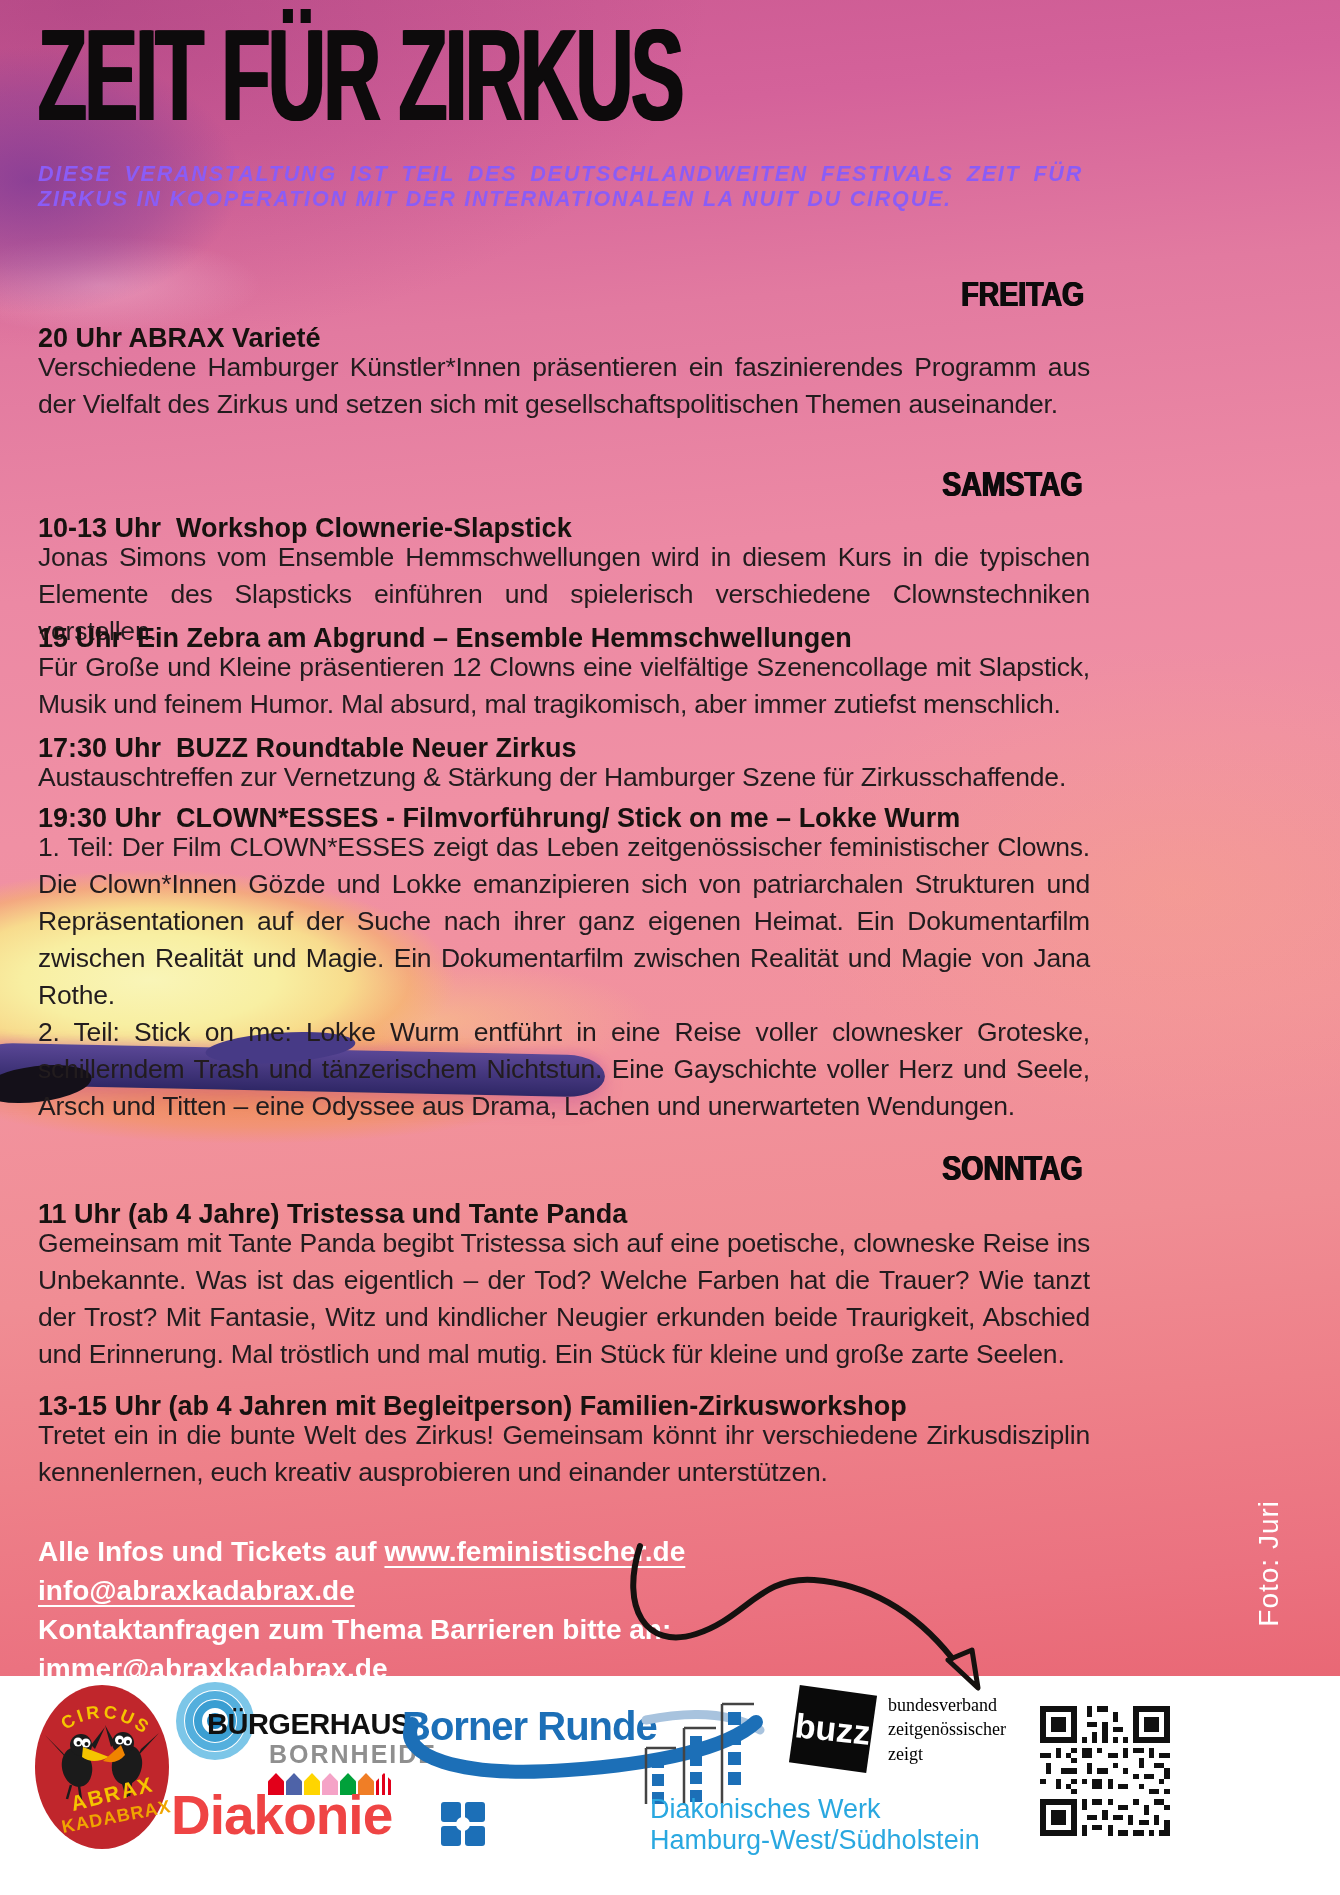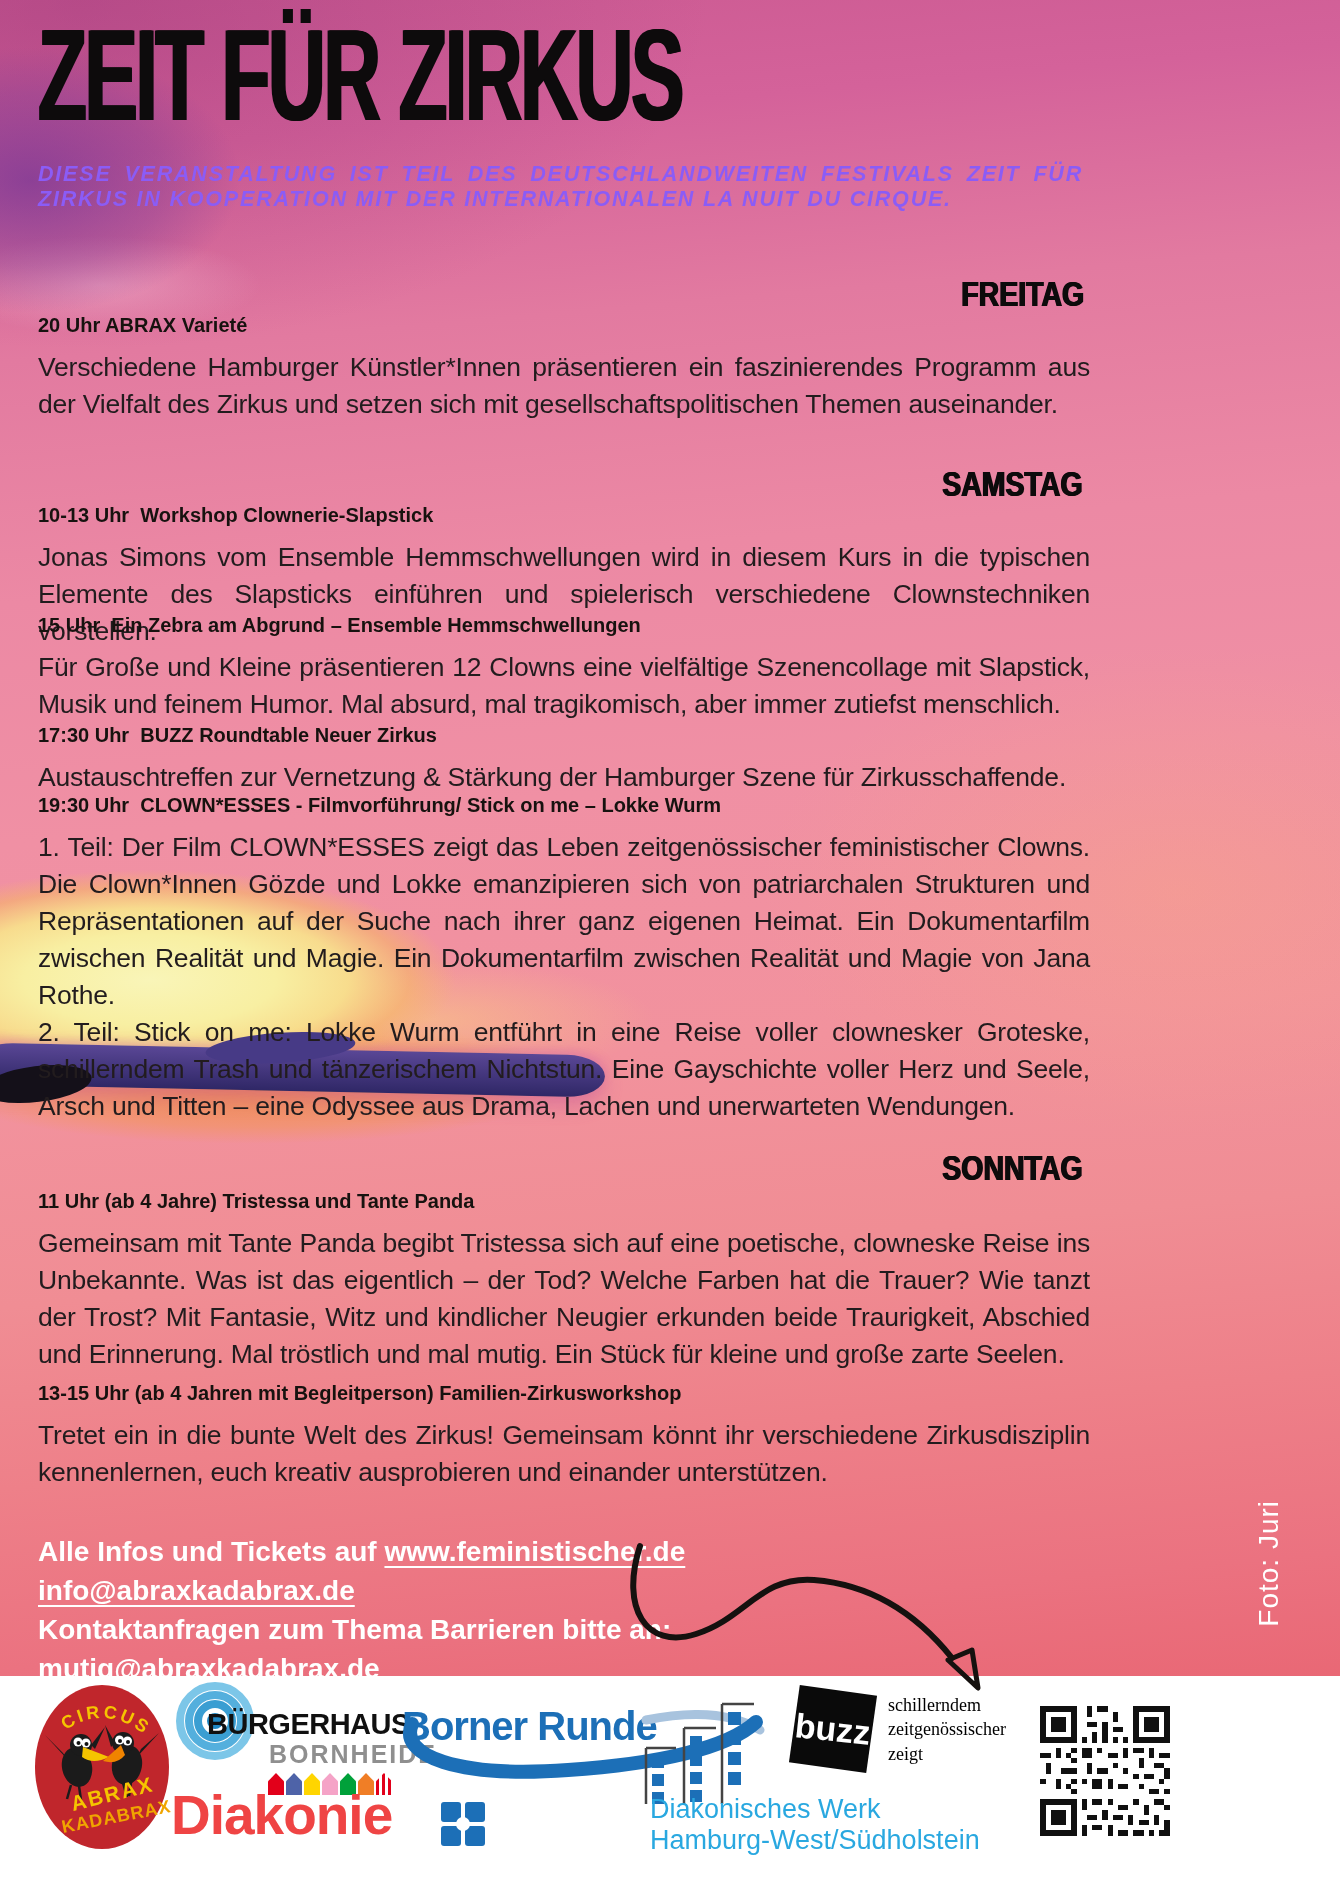--- a/index.html
+++ b/index.html
@@ -31,21 +31,21 @@
   .poster-title span{display:inline-block;font-size:100px;font-weight:900;color:#0d0b0c;
     letter-spacing:-3px;line-height:1;white-space:nowrap;
     transform:scale(.8,1.3);transform-origin:left top;
     text-shadow:1.5px 0 0 #0d0b0c,-1.5px 0 0 #0d0b0c;}
   .subtitle{top:162px;width:1045px;font-size:21.5px;font-weight:700;font-style:italic;
     color:#8b5cf6;letter-spacing:1.8px;line-height:25px;text-align:justify;}
   .dayhead{height:46px;text-align:right;}
   .dayhead span{display:inline-block;font-size:30px;font-weight:900;color:#0d0b0c;line-height:1.1;
     transform:scale(.95,1.18);transform-origin:left top;
     text-shadow:1px 0 0 #0d0b0c,-0.5px 0 0 #0d0b0c;}
-  .etitle{font-size:20px;font-weight:700;color:#17120f;line-height:1.25;white-space:pre-wrap;}
+  .etitle{font-size:27px;font-weight:700;color:#17120f;line-height:1.25;white-space:pre-wrap;margin-top:9px;}
   .edesc{font-size:26.5px;font-weight:400;color:#221c1e;line-height:37px;letter-spacing:-0.2px;
     text-align:justify;-moz-text-align-last:left;text-align-last:left;}
   .contact{top:1532px;font-size:28px;font-weight:700;color:#ffffff;line-height:39px;}
   .contact a{color:#ffffff;text-decoration:underline;text-underline-offset:5px;
     text-decoration-thickness:2px;}
   .credit{position:absolute;left:1253px;top:1500px;z-index:2;color:#fff;font-size:28px;
     writing-mode:vertical-rl;transform:rotate(180deg);letter-spacing:1px;}
   
   .arrow{position:absolute;left:618px;top:1538px;z-index:5;}
   
@@ -102,21 +102,21 @@
   </div>
   <div class="col etitle" style="top:1189px">11 Uhr (ab 4 Jahre) Tristessa und Tante Panda</div>
   <div class="col edesc" style="top:1225px">Gemeinsam mit Tante Panda begibt Tristessa sich auf eine poetische, clowneske Reise ins Unbekannte. Was ist das eigentlich – der Tod? Welche Farben hat die Trauer? Wie tanzt der Trost? Mit Fantasie, Witz und kindlicher Neugier erkunden beide Traurigkeit, Abschied und Erinnerung. Mal tröstlich und mal mutig. Ein Stück für kleine und große zarte Seelen.</div>
   <div class="col etitle" style="top:1381px">13-15 Uhr (ab 4 Jahren mit Begleitperson) Familien-Zirkusworkshop</div>
   <div class="col edesc" style="top:1417px">Tretet ein in die bunte Welt des Zirkus! Gemeinsam könnt ihr verschiedene Zirkusdisziplin kennenlernen, euch kreativ ausprobieren und einander unterstützen.</div>
 
   <div class="col contact">
     <div><span>Alle Infos und Tickets auf </span><a href="#">www.feministischer.de</a></div>
     <div><a href="#">info@abraxkadabrax.de</a></div>
     <div>Kontaktanfragen zum Thema Barrieren bitte an:</div>
-    <div>mutig@abraxkadabrax.de</div>
+    <div>immer@abraxkadabrax.de</div>
   </div>
 
   <svg class="arrow" width="380" height="165" viewBox="0 0 380 165">
     <path d="M 22,8 C 2,70 28,112 78,96 C 128,80 142,38 196,42 C 258,47 302,80 334,120" fill="none" stroke="#15110f" stroke-width="6" stroke-linecap="round"></path>
     <path d="M 330,122 L 360,150 L 354,112 Z" fill="none" stroke="#15110f" stroke-width="5" stroke-linejoin="round"></path>
   </svg>
 
   <div class="credit">Foto: Juri</div>
 
   <div class="footer">
@@ -207,21 +207,21 @@
     </svg>
     <div class="dw-text">
       <div style="position:static">Diakonisches Werk</div>
       <div style="position:static">Hamburg-West/Südholstein</div>
     </div>
 
     <div class="buzz-box">
       <span>buzz</span>
     </div>
     <div class="bvz">
-      <div style="position:static">schillerndem</div>
+      <div style="position:static">bundesverband</div>
       <div style="position:static">zeitgenössischer</div>
       <div style="position:static">zeigt</div>
     </div>
 
     <svg style="left:1030px;top:20px" width="150" height="150" viewBox="0 0 29 29" shape-rendering="crispEdges">
       <rect width="29" height="29" fill="#fff"></rect>
       <path fill="#101010" fill-rule="evenodd" d="
         M2 2h7v7H2zM3 3h5v5H3zM4 4h3v3H4z
         M20 2h7v7h-7zM21 3h5v5h-5zM22 4h3v3h-3z
         M2 20h7v7H2zM3 21h5v5H3zM4 22h3v3H4z

